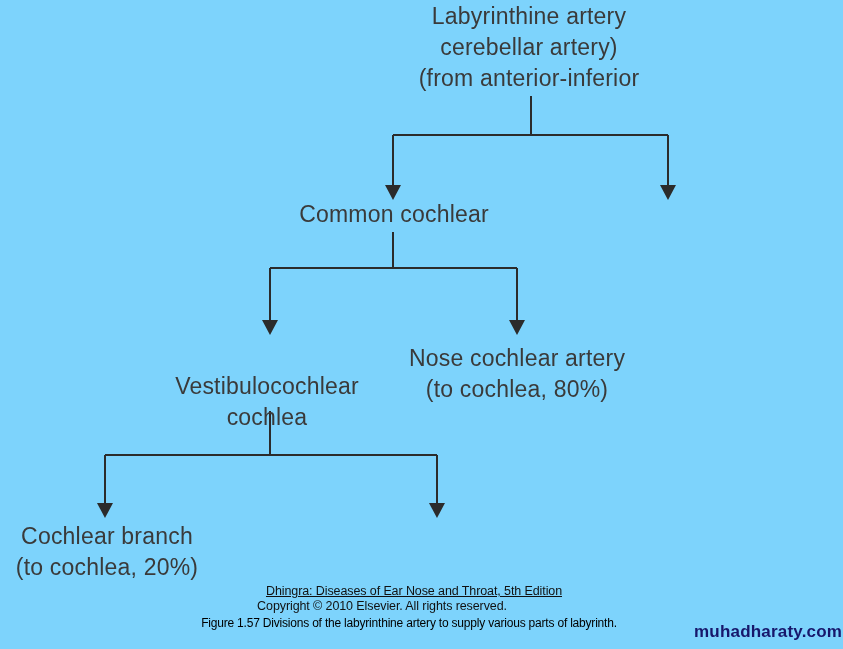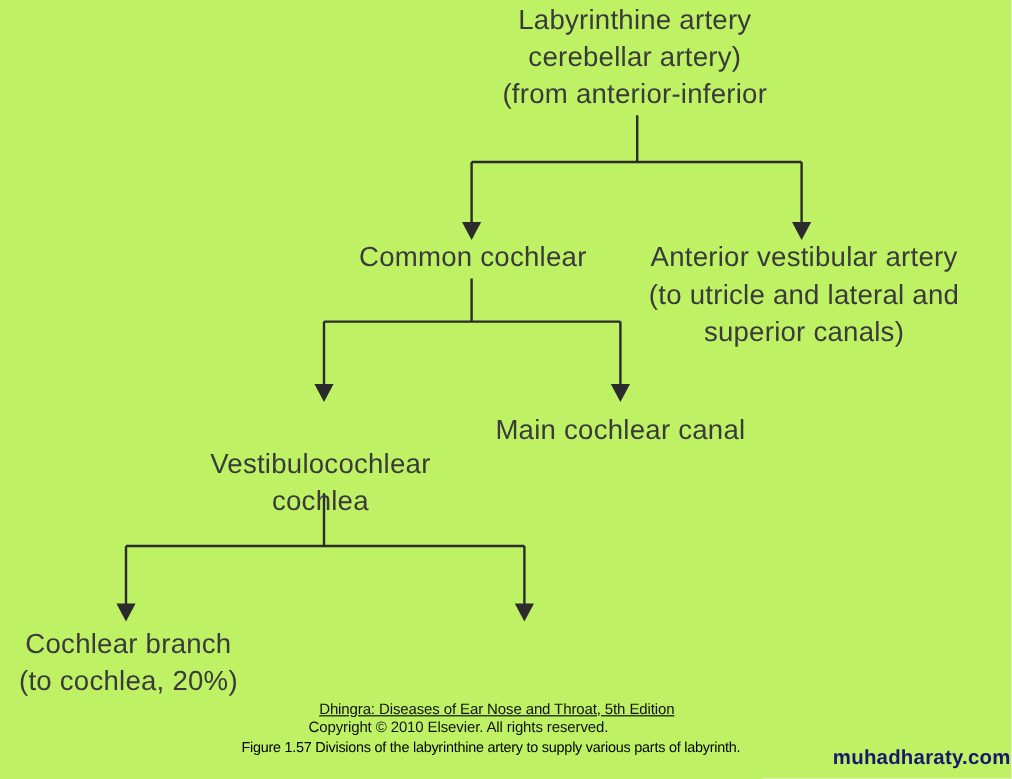--- a/index.html
+++ b/index.html
@@ -4,21 +4,21 @@
 <style>
   html, body {
     margin: 0;
     padding: 0;
     background: #ffffff;
   }
   .stage {
     position: relative;
     width: 843px;
     height: 649px;
-    background: #bef264;
+    background: #7dd3fc;
     overflow: hidden;
     font-family: "Liberation Sans", sans-serif;
   }
   svg.connectors {
     position: absolute;
     left: 0;
     top: 0;
     width: 843px;
     height: 649px;
   }
@@ -106,33 +106,29 @@
   <div class="node" id="node-labyrinthine">
     <div>Labyrinthine artery</div>
     <div>cerebellar artery)</div>
     <div>(from anterior-inferior</div>
   </div>
 
   <div class="node" id="node-common-cochlear">
     <div>Common cochlear</div>
   </div>
 
-  <div class="node" id="node-anterior-vest">
-    <div>Anterior vestibular artery</div>
-    <div>(to utricle and lateral and</div>
-    <div>superior canals)</div>
-  </div>
 
   <div class="node" id="node-vestibulocochlear">
     <div>Vestibulocochlear</div>
     <div>cochlea</div>
   </div>
 
   <div class="node" id="node-main-cochlear">
-    <div>Main cochlear canal</div>
+    <div>Nose cochlear artery</div>
+    <div>(to cochlea, 80%)</div>
   </div>
 
   <div class="node" id="node-cochlear-branch">
     <div>Cochlear branch</div>
     <div>(to cochlea, 20%)</div>
   </div>
 
 
   <div class="source-line" id="source-line-1">Dhingra: Diseases of Ear Nose and Throat, 5th Edition</div>
   <div class="source-line" id="source-line-2">Copyright © 2010 Elsevier. All rights reserved.</div>

